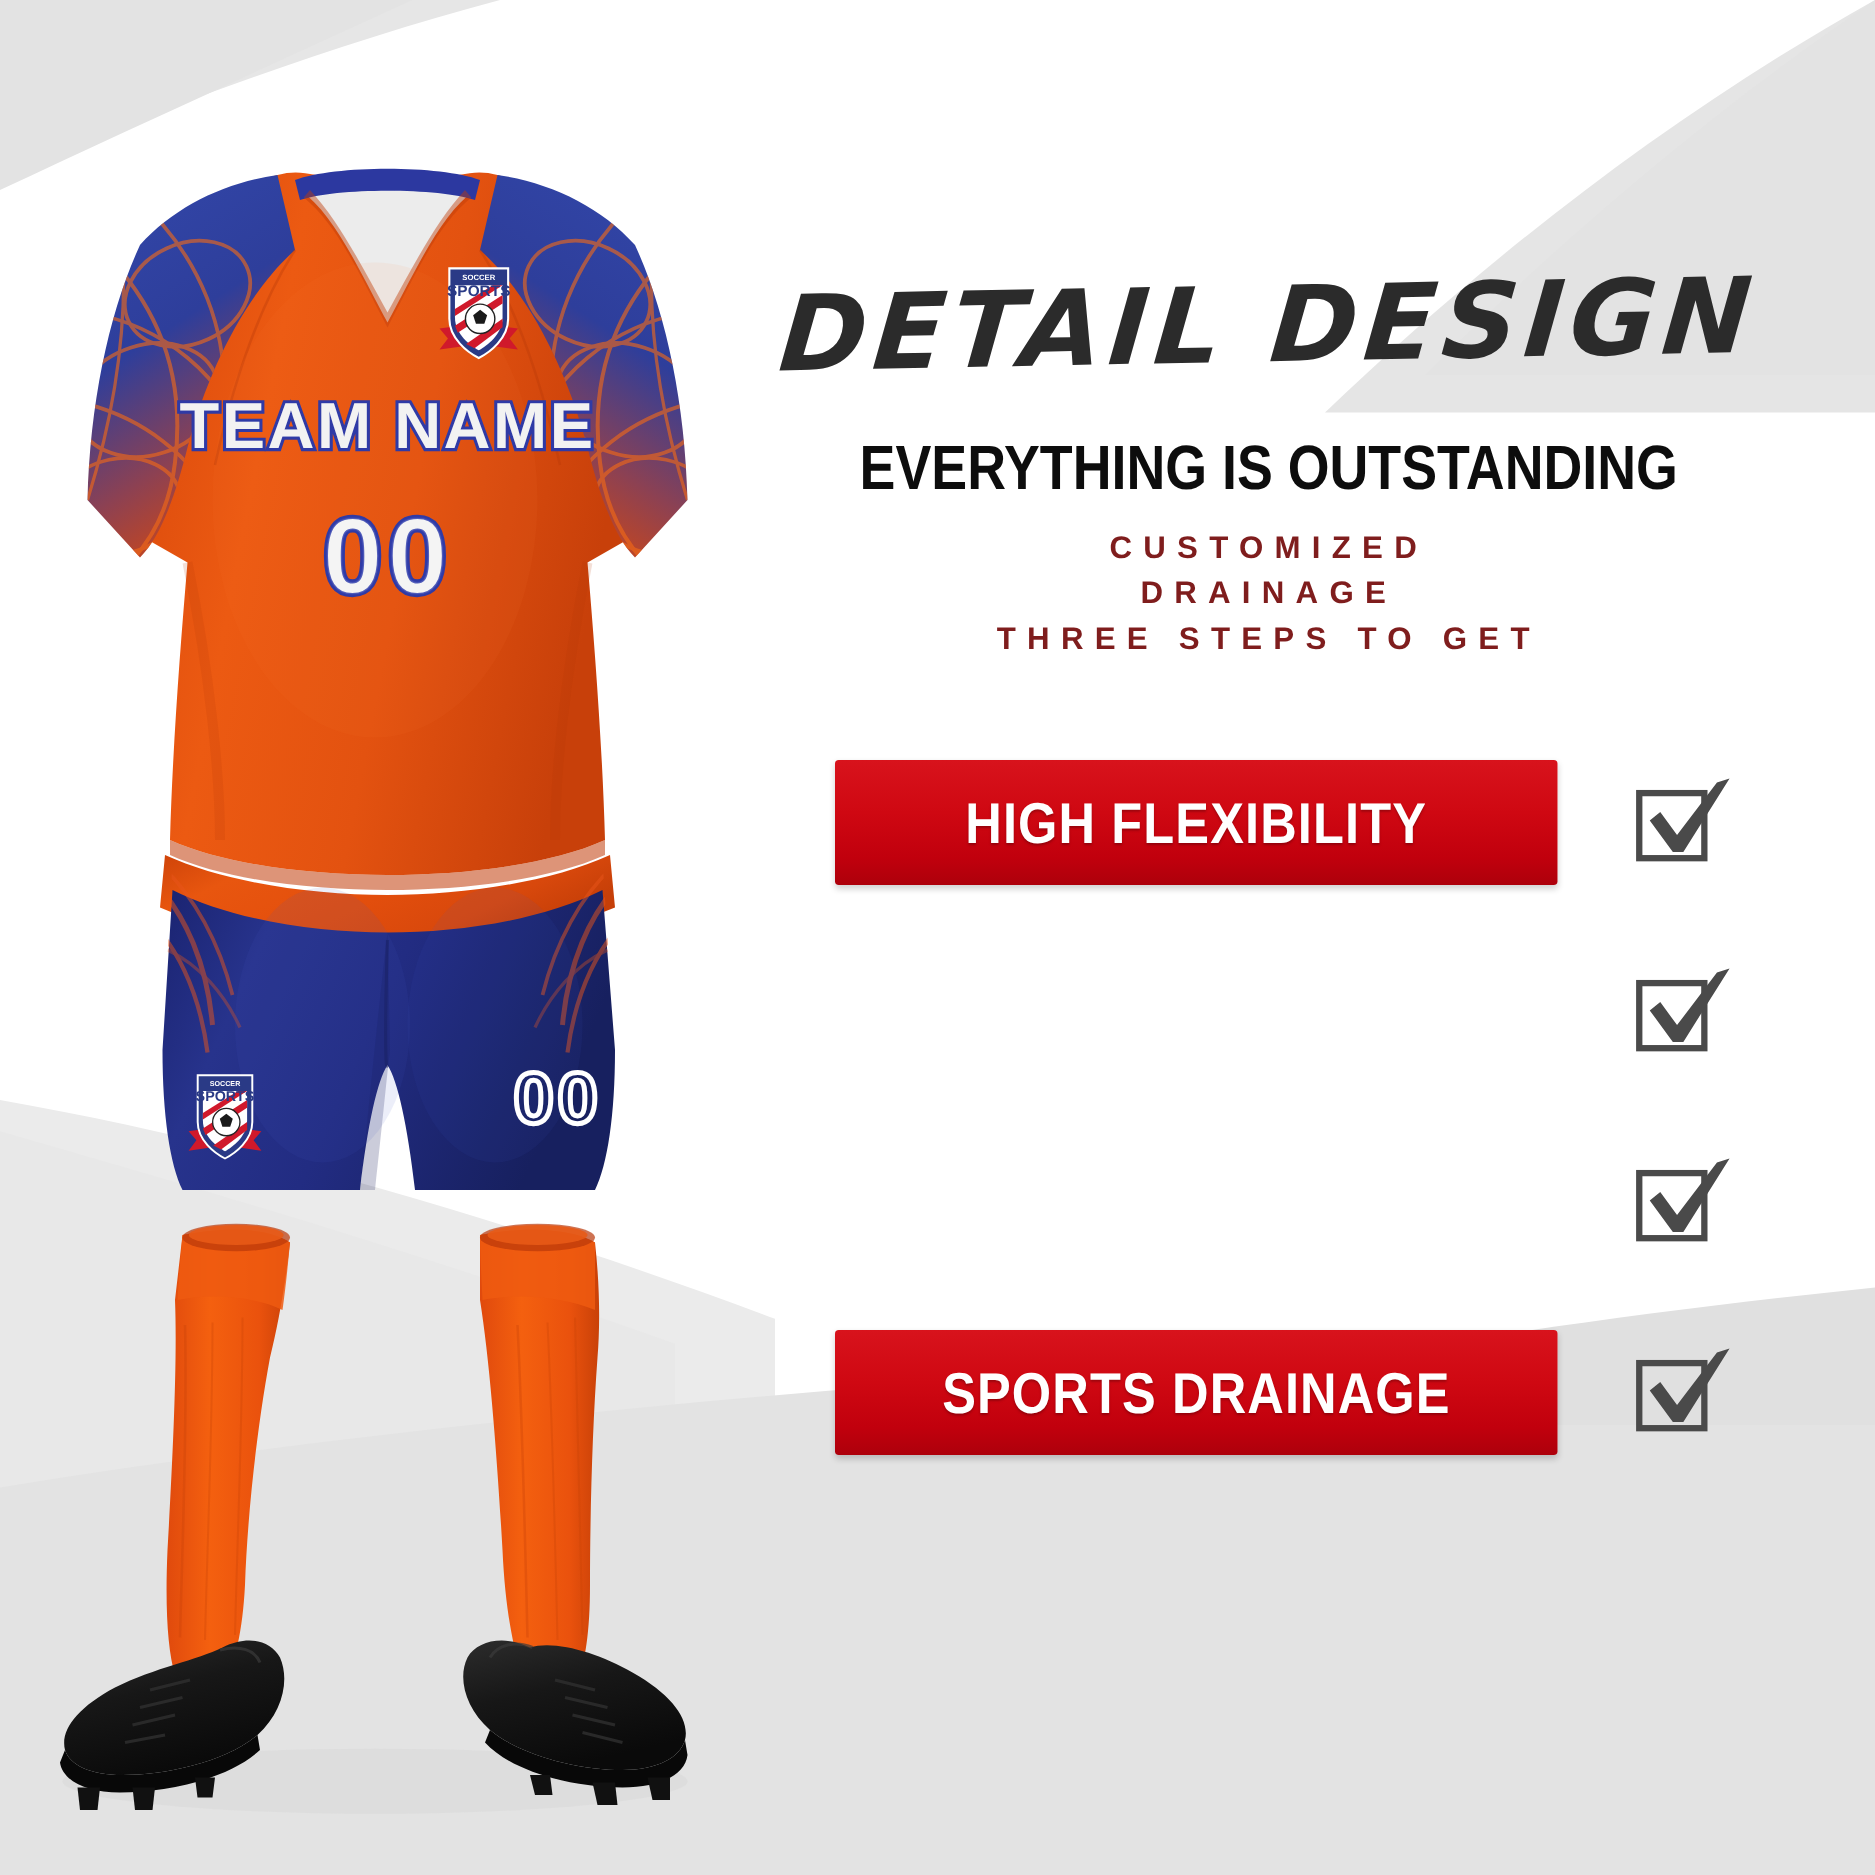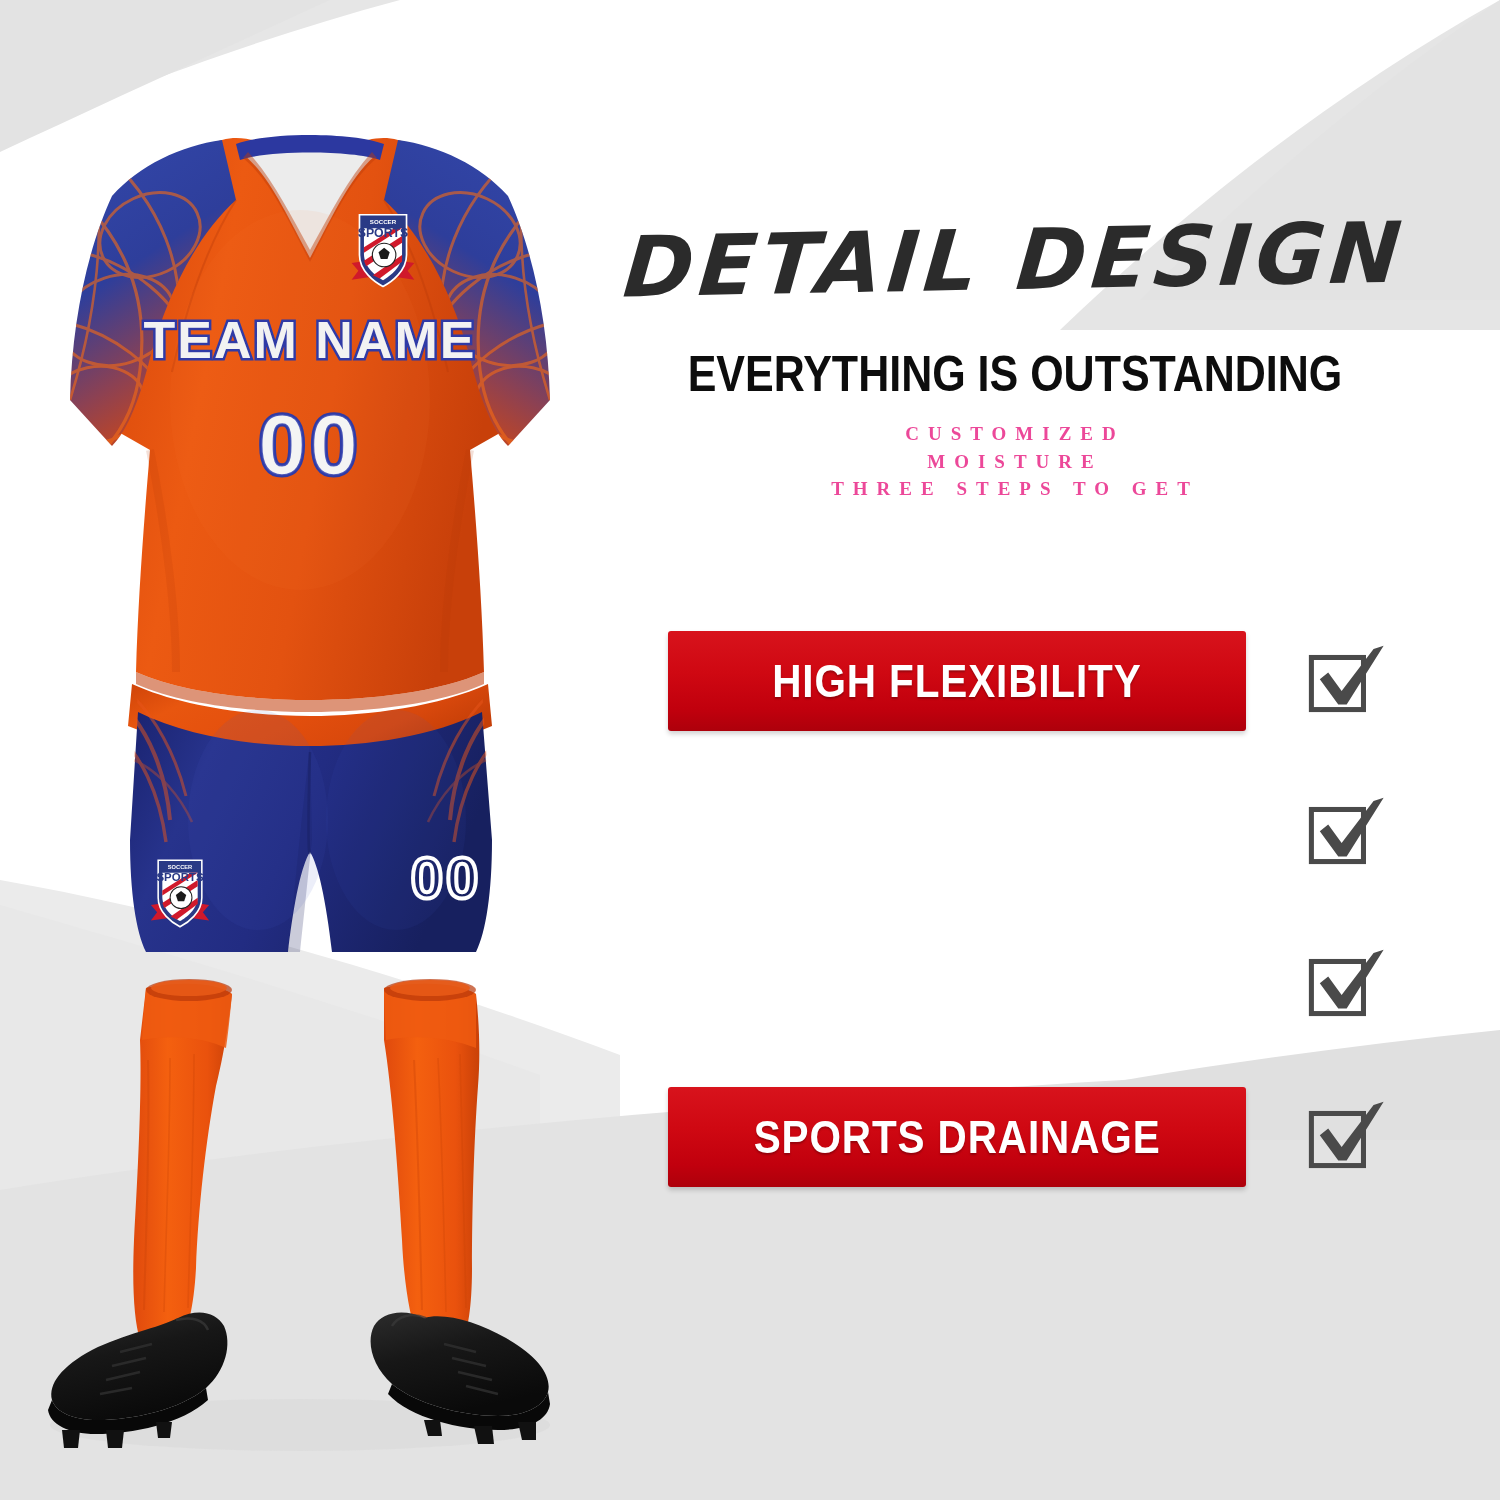--- a/index.html
+++ b/index.html
@@ -66,40 +66,39 @@
     white-space: nowrap;
   }
 
   .tagline-block {
     position: absolute;
     left: 0; top: 420px;
     width: 790px;
     text-align: center;
   }
   .tagline {
-    font-family: Liberation Serif, serif;
+    font-family: Liberation Sans, sans-serif;
     font-weight: 700;
-    font-size: 19px;
+    font-size: 25px;
     letter-spacing: 9px;
-    color: #ec4899;
+    color: #7f1d1d;
     line-height: 1.45;
     white-space: nowrap;
   }
 
   
   .features {
     position: absolute;
     left: 48px; top: 608px;
     width: 800px;
   }
   .feature-row {
     position: relative;
     height: 100px;
     margin-bottom: 52px;
-    margin-top: 23px;
   }
   .banner {
     position: absolute;
     left: 0; top: 0;
     width: 578px; height: 100px;
     border-radius: 3px;
     background: linear-gradient(180deg, #d8131c 0%, #cf0812 42%, #c1000d 78%, #ad000b 100%);
     box-shadow: 0 3px 5px rgba(0,0,0,0.18);
     display: flex;
     align-items: center;
@@ -400,21 +399,21 @@
   </div>
 
   <div class="info-col">
 
     <div class="headline nosel">DETAIL DESIGN</div>
 
     <div class="subhead nosel">EVERYTHING IS OUTSTANDING</div>
 
     <div class="tagline-block">
       <div class="tagline nosel">CUSTOMIZED</div>
-      <div class="tagline nosel">MOISTURE</div>
+      <div class="tagline nosel">DRAINAGE</div>
       <div class="tagline nosel">THREE STEPS TO GET</div>
     </div>
 
     <div class="features">
 
       <div class="feature-row">
         <div class="banner">
           <span class="banner-label nosel">HIGH FLEXIBILITY</span>
         </div>
         <svg class="check" viewBox="0 0 100 100">

